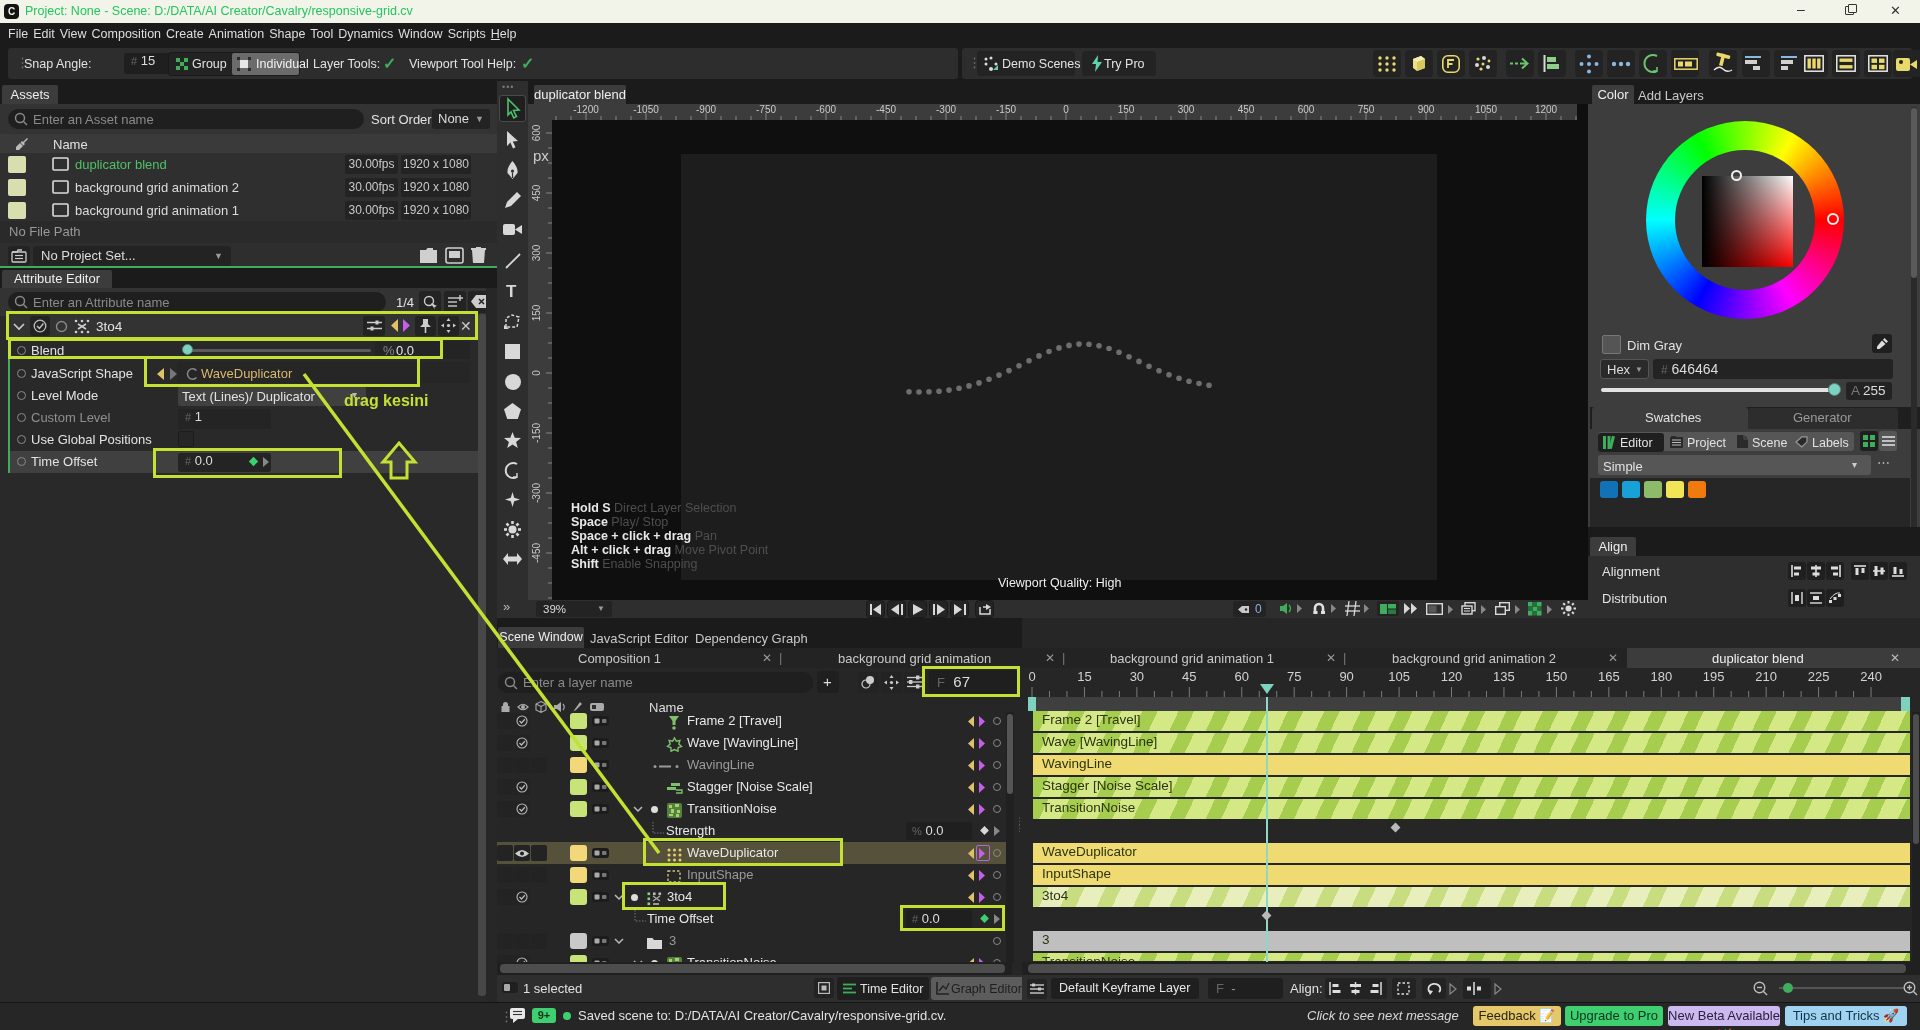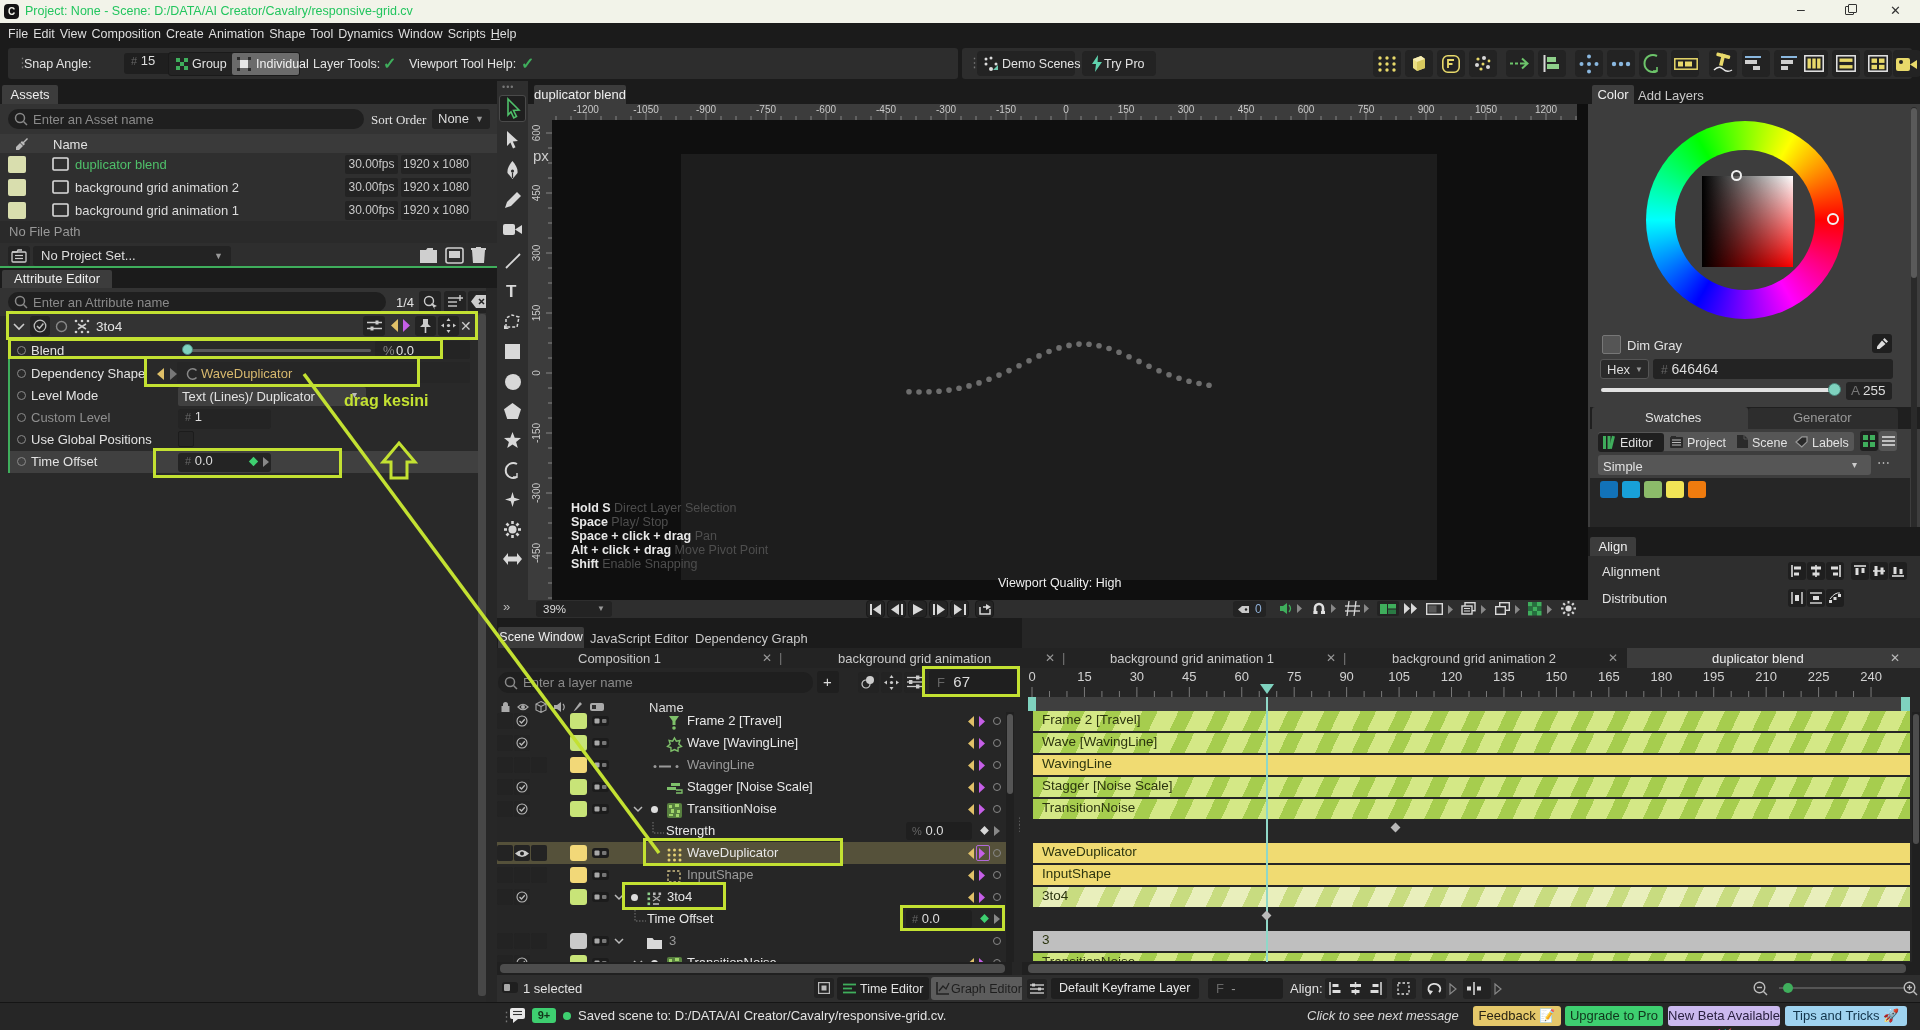--- a/index.html
+++ b/index.html
@@ -218,21 +218,21 @@
 <div class="ab" style="left:0;top:81px;width:497px;height:186px;background:#2e2e2e;"></div>
 <div class="ab" style="left:0;top:81px;width:497px;height:23px;background:#1b1b1b;"></div>
 <div class="tab" style="left:2px;top:85px;width:56px;height:19px;line-height:19px;">Assets</div>
 <div class="ab" style="left:0;top:104px;width:497px;height:30px;background:#333333;"></div>
 <div class="inp" style="left:8px;top:109px;width:356px;height:20px;border-radius:10px;"></div>
 <svg style="left:14px;top:112px;" width="14" height="14">
       <circle cx="6" cy="6" r="4.5" fill="none" stroke="#888" stroke-width="1.5"></circle>
       <line x1="9.5" y1="9.5" x2="13" y2="13" stroke="#888" stroke-width="1.5"></line>
     </svg>
 <div class="tx" style="left:33px;top:112px;color:#8a8a8a;">Enter an Asset name</div>
-<div class="tx" style="left:371px;top:112px;font-family:Liberation Serif, serif;">Sort Order</div>
+<div class="tx" style="left:371px;top:112px;">Sort Order</div>
 <div class="inp" style="left:432px;top:109px;width:58px;height:20px;background:#232323;"><span style="margin-left:6px;line-height:20px;">None</span><span style="position:absolute;right:6px;top:0;color:#999;font-size:9px;line-height:20px;">▼</span></div>
 <div class="ab" style="left:0;top:134px;width:497px;height:19px;background:#3a3a3a;"></div>
 <svg style="left:16px;top:137px;" width="13" height="13">
       <path d="M11 1 L12 2 L8 6 L9 7 L7.5 8.5 L4.5 5.5 L6 4 L7 5 Z" fill="#bbb"></path>
       <path d="M4 6 L7 9 L3 13 L0 13 L0 10 Z" fill="#bbb"></path>
     </svg>
 <div class="tx" style="left:53px;top:137px;">Name</div>
 <div id="assetrows">
 <style>
 .arow { position:absolute; left:0; width:497px; height:23px; background:#2f2f2f; }
@@ -392,21 +392,21 @@
 <div class="ab" style="left:486px;top:288px;width:11px;height:714px;background:#272727;"></div>
 <div class="ab" style="left:478px;top:314px;width:8px;height:682px;background:#474747;border-radius:3px;"></div>
 <div class="acirc" style="left:17px;top:346px;"></div>
 <div class="tx" style="left:31px;top:343px;">Blend</div>
 <div class="ab" style="left:183px;top:349px;width:188px;height:2.5px;background:#5a5a5a;border-radius:2px;"></div>
 <div class="ab" style="left:182px;top:344px;width:11px;height:11px;background:#7fd2bf;border:1.5px solid #4a8a7e;border-radius:50%;"></div>
 <div class="tx" style="left:383px;top:343px;color:#888;">%</div>
 <div class="tx" style="left:396px;top:343px;">0.0</div>
 
 <div class="acirc" style="left:17px;top:369px;"></div>
-<div class="tx" style="left:31px;top:366px;">Dependency Shape</div>
+<div class="tx" style="left:31px;top:366px;">JavaScript Shape</div>
 <svg style="left:155px;top:368px;" width="24" height="12">
         <path d="M9 0 L2 6 L9 12 Z" fill="#e0c068"></path>
         <path d="M15 0 L22 6 L15 12 Z" fill="#777"></path>
       </svg>
 <svg style="left:186px;top:368px;" width="12" height="12">
         <path d="M10.5 2.5 A 5.2 5.2 0 1 0 10.5 9.5" fill="none" stroke="#888" stroke-width="1.5"></path>
       </svg>
 <div class="tx" style="left:201px;top:366px;color:#d8b96e;">WaveDuplicator</div>
 
 <div class="acirc" style="left:17px;top:391px;"></div>

